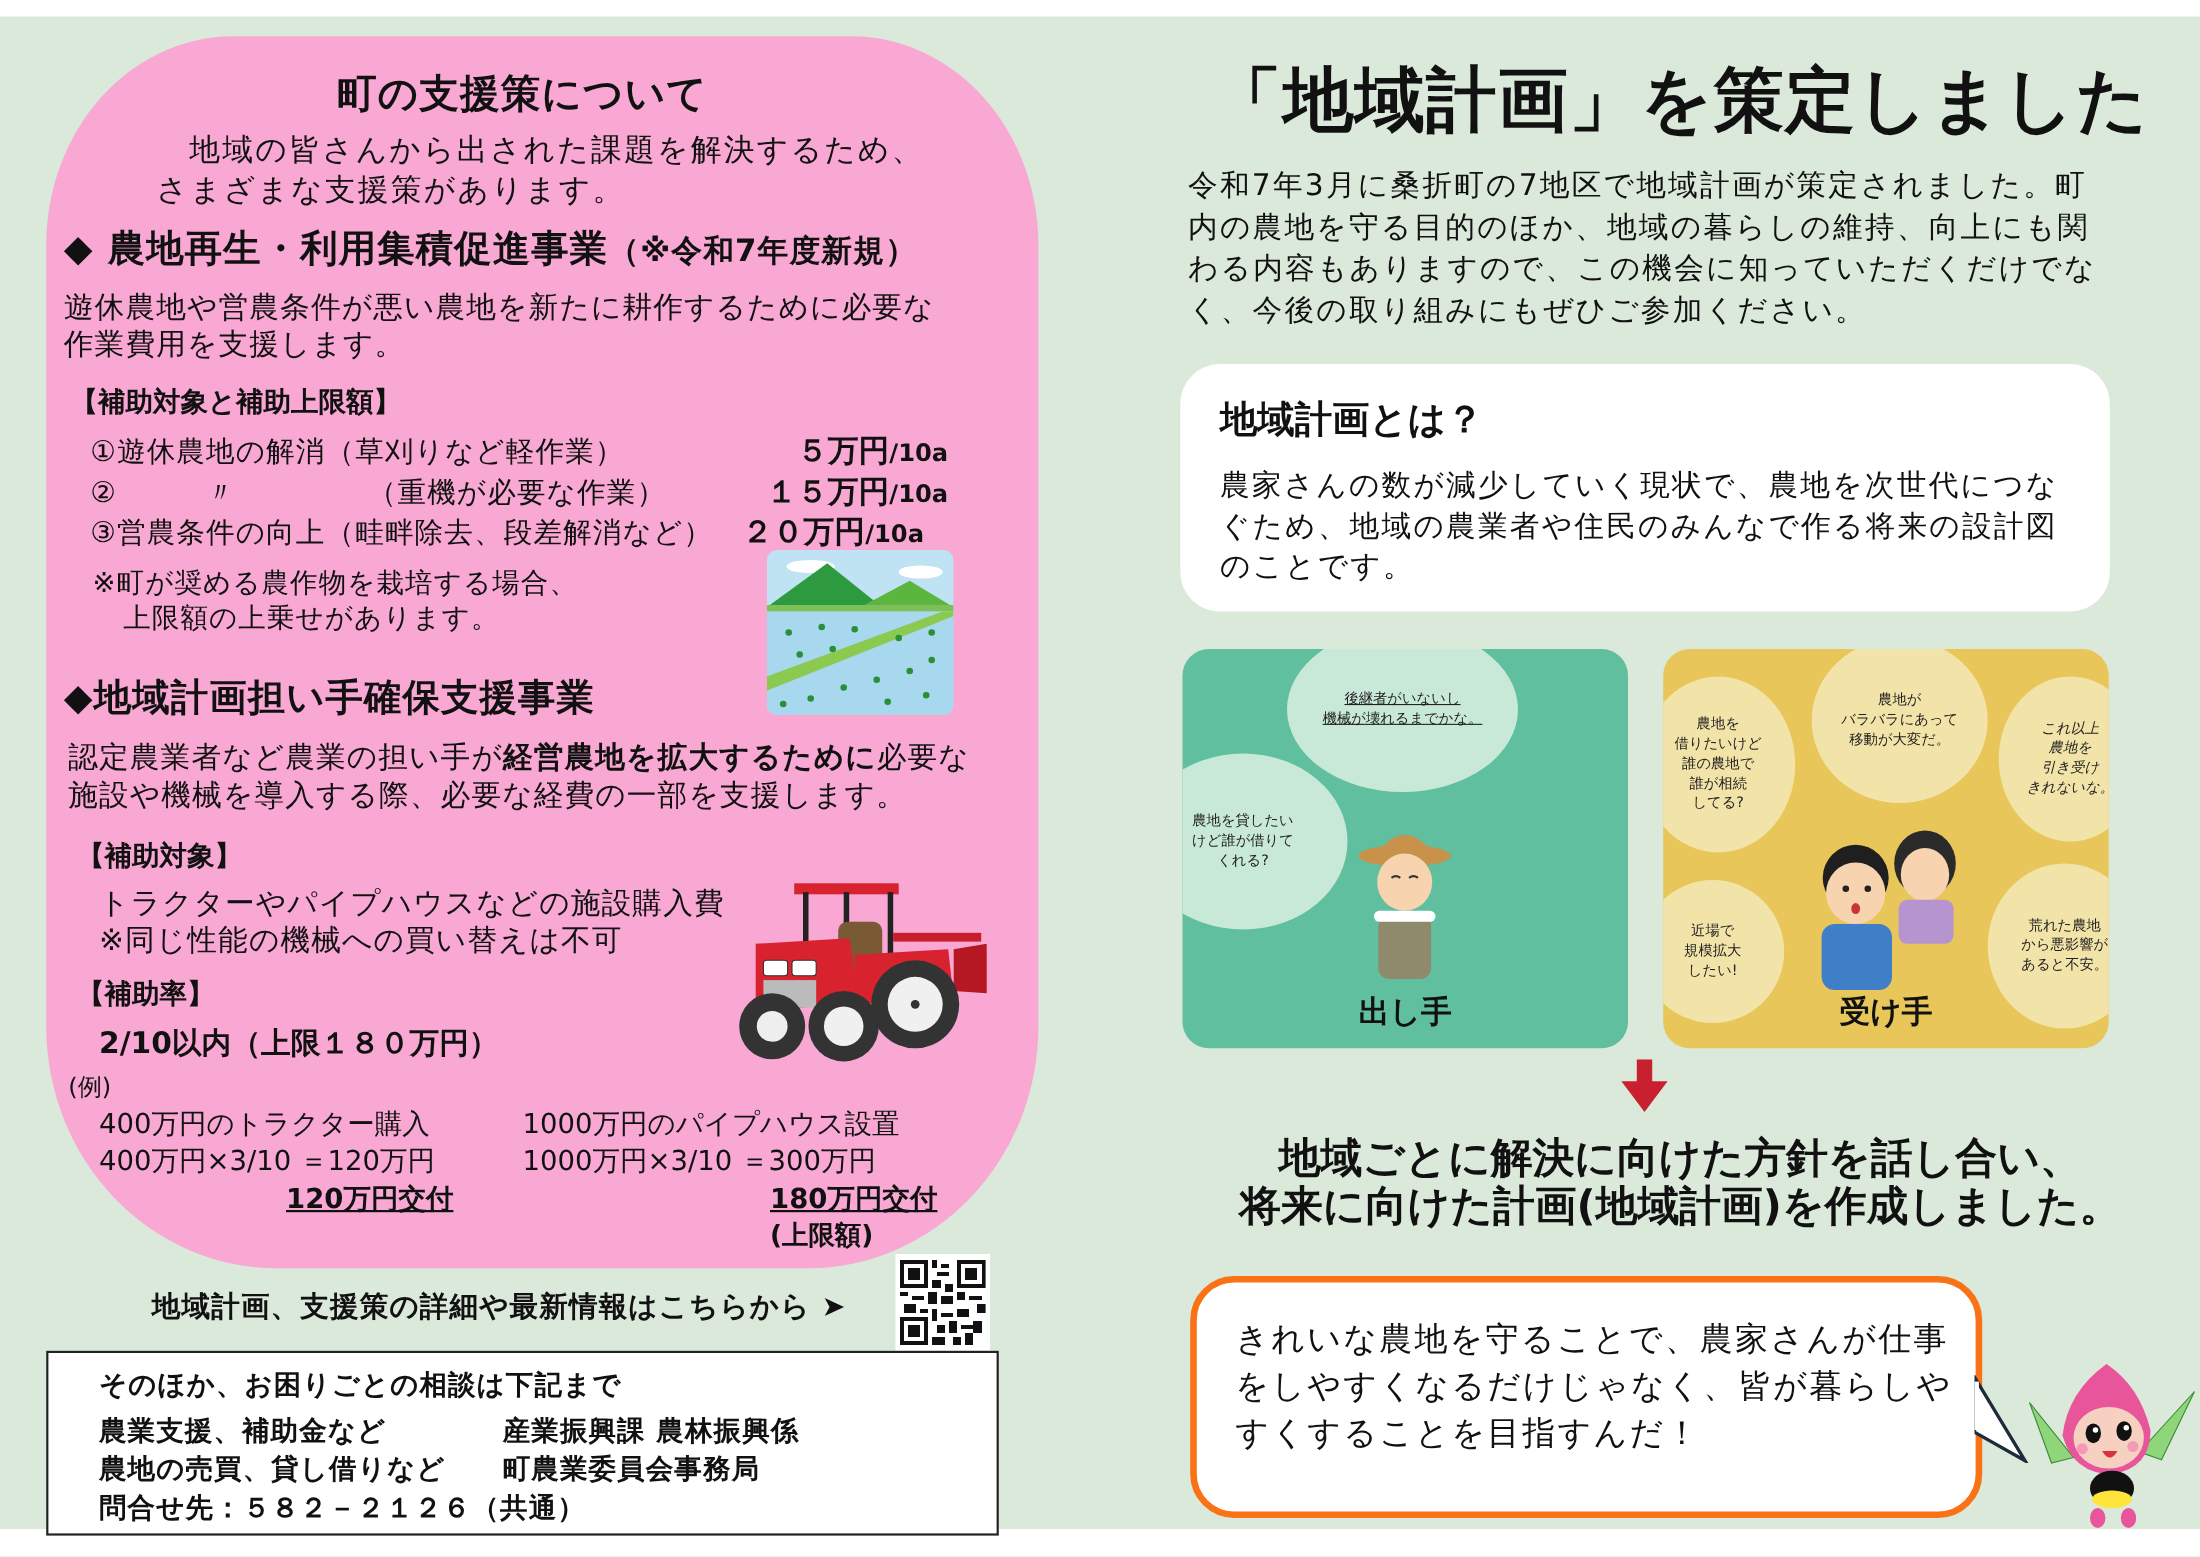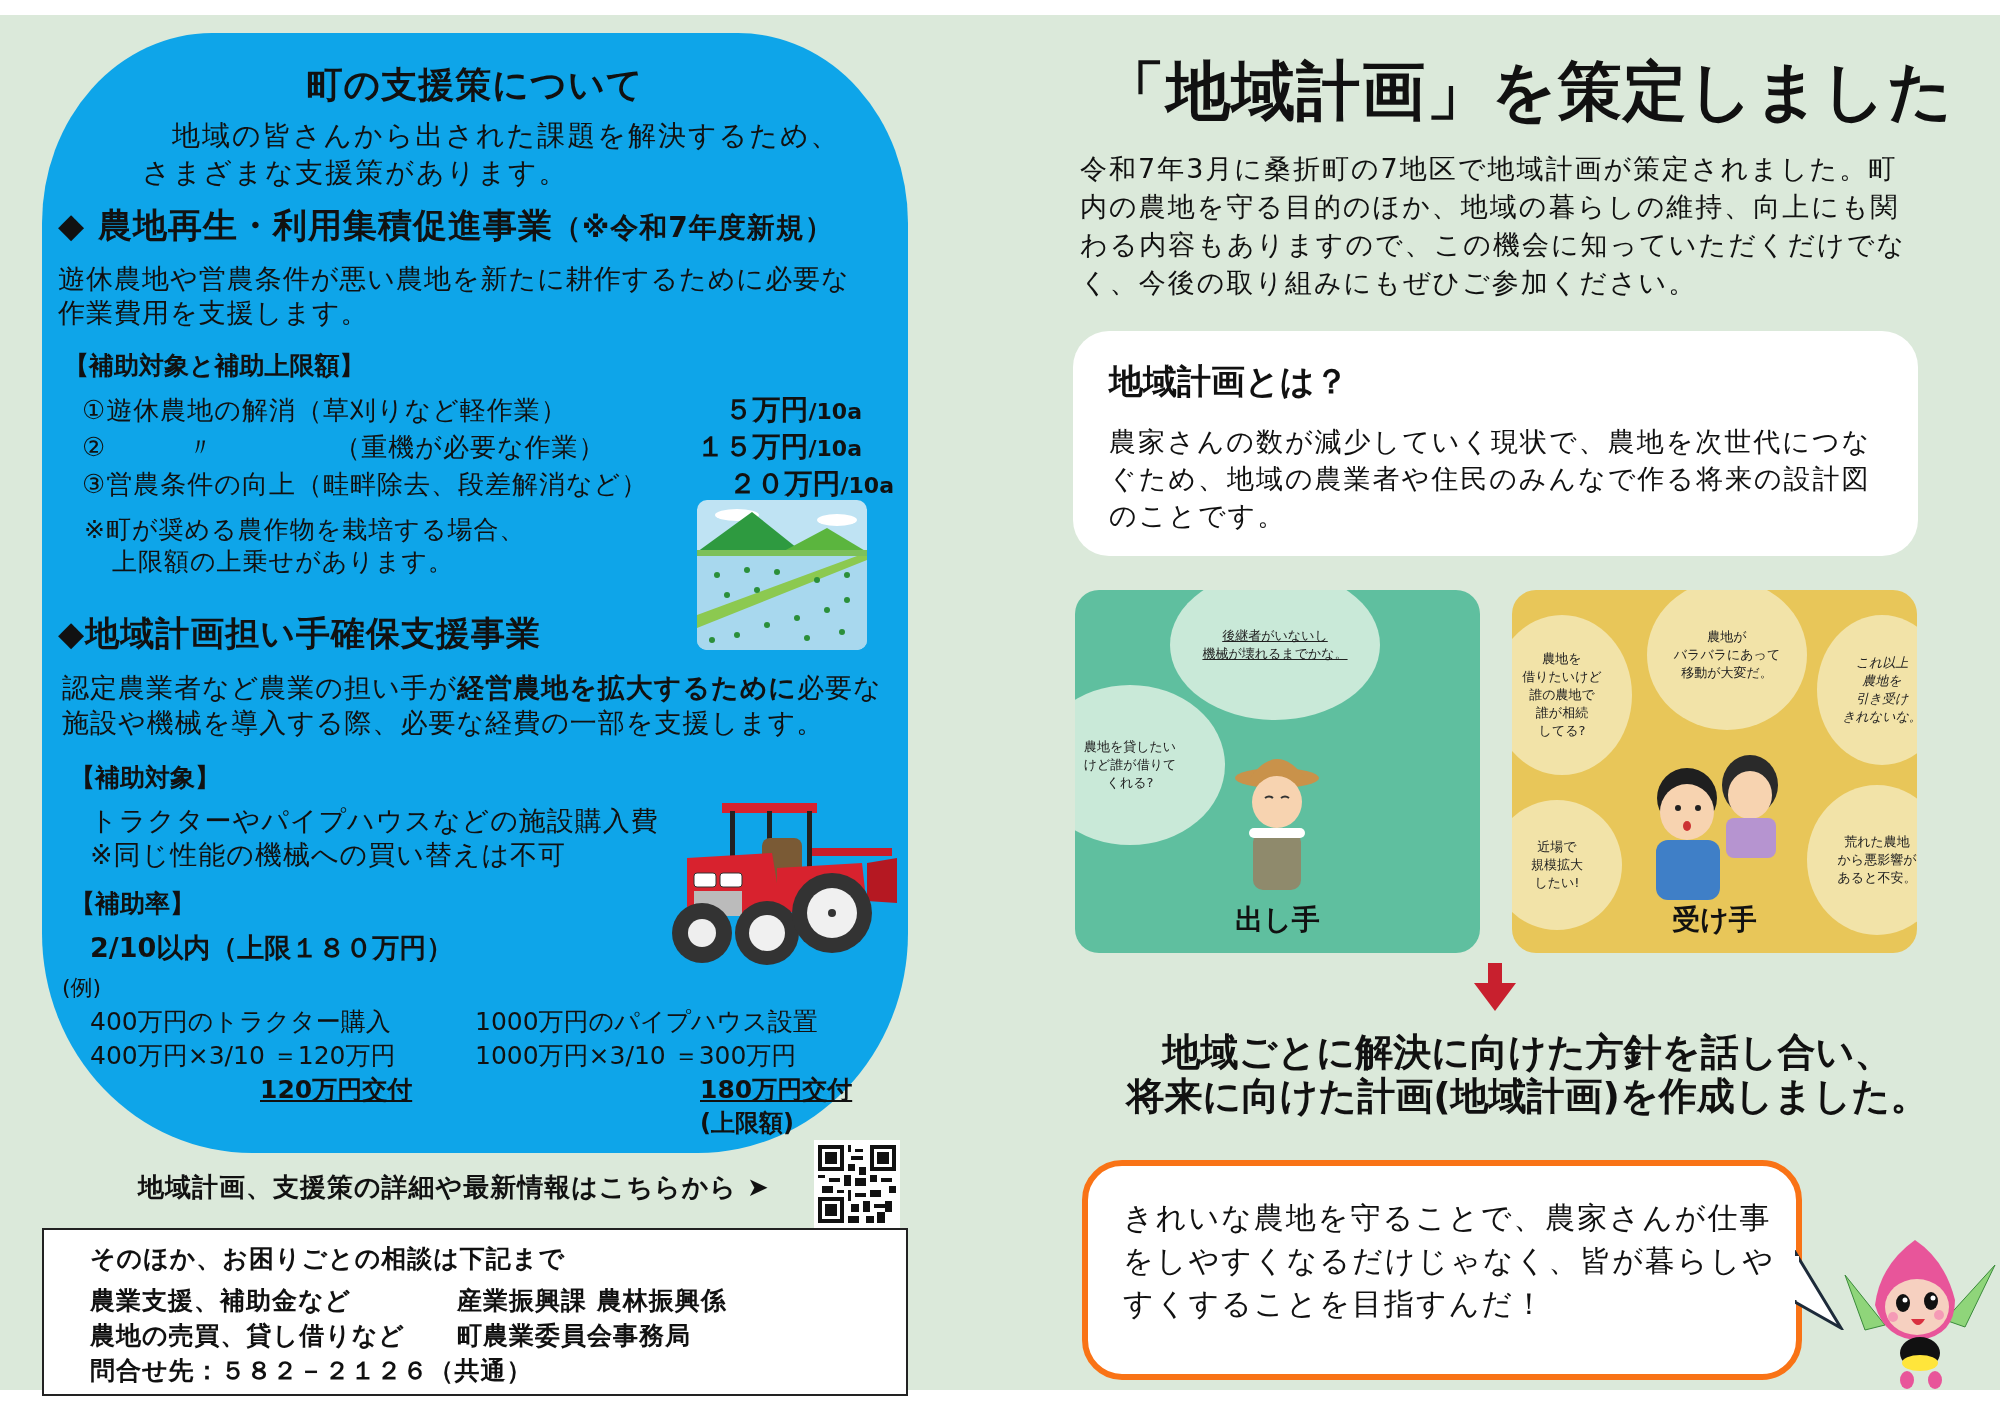--- a/index.html
+++ b/index.html
@@ -9,22 +9,23 @@
     font-family: "DejaVu Sans", "Liberation Sans", sans-serif;
     color: #111;
   }
   .page-bg {
     position: absolute; left: 0; top: 15px; width: 2000px; height: 1375px;
     background: #dbe9da;
   }
   
   .left-panel {
     position: absolute; left: 42px; top: 33px; width: 866px; height: 1120px;
-    background: #0ea5e9;
+    background: #f9a8d4;
     border-radius: 170px 170px 210px 210px / 190px 190px 220px 220px;
+    padding-left: 36px;
   }
   .abs { position: absolute; white-space: nowrap; }
   .t-center { text-align: center; }
   .lp-title { left: 0; width: 866px; top: 28px; font-size: 36px; font-weight: bold; letter-spacing: 1px; }
   .lp-intro1 { left: 130px; top: 84px; font-size: 28px; letter-spacing: 2px; }
   .lp-intro2 { left: 100px; top: 121px; font-size: 28px; letter-spacing: 2px; }
   .sec-head { font-size: 34px; font-weight: bold; letter-spacing: 1px; }
   .sec-head .note { font-size: 28px; font-weight: bold; }
   .body-txt { font-size: 27px; letter-spacing: 1px; }
   .sub-head { font-size: 25px; font-weight: bold; }
@@ -99,21 +100,21 @@
   <div class="abs amt" style="left:620px; top:358px;"><span>５万円</span><span class="unit">/10a</span></div>
 
   <div class="abs item-row" style="left:40px; top:397px;">
     <span>②　　　〃</span><span style="display:inline-block; width:120px;"></span><span>（重機が必要な作業）</span>
   </div>
   <div class="abs amt" style="left:620px; top:395px;"><span>１５万円</span><span class="unit">/10a</span></div>
 
   <div class="abs item-row" style="left:40px; top:434px;">
     <span>③営農条件の向上</span><span>（畦畔除去、段差解消など）</span>
   </div>
-  <div class="abs amt" style="left:652px; top:432px;"><span>２０万円</span><span class="unit">/10a</span></div>
+  <div class="abs amt" style="left:598px; top:432px;"><span>２０万円</span><span class="unit">/10a</span></div>
 
   <div class="abs body-txt" style="left:42px; top:480px; font-size:25px;">※町が奨める農作物を栽培する場合、</div>
   <div class="abs body-txt" style="left:70px; top:512px; font-size:25px;">上限額の上乗せがあります。</div>
 
   <div class="abs rice-illu">
     <svg width="170" height="150" viewBox="0 0 170 150">
       <rect width="170" height="150" fill="#bfe3f3"></rect>
       <ellipse cx="40" cy="15" rx="22" ry="6" fill="#fff"></ellipse>
       <ellipse cx="140" cy="20" rx="20" ry="6" fill="#fff"></ellipse>
       <path d="M0 52 L55 12 L105 52 Z" fill="#2e9a40"></path>

